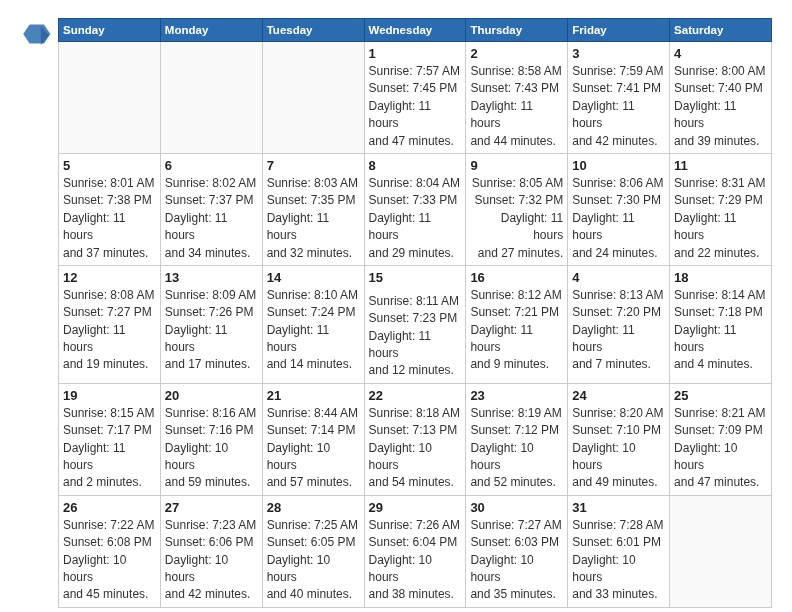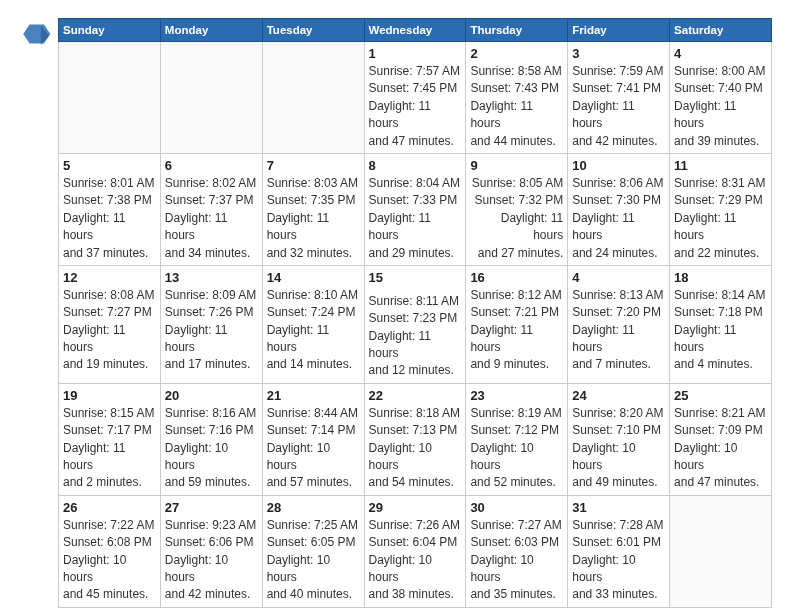--- a/index.html
+++ b/index.html
@@ -318,21 +318,21 @@
         <tr>
           <td>
             <span class="day-number">26</span>
             <div class="day-info" style="white-space: pre-line;">Sunrise: 7:22 AM
 Sunset: 6:08 PM
 Daylight: 10 hours
 and 45 minutes.</div>
           </td>
           <td>
             <span class="day-number">27</span>
-            <div class="day-info" style="white-space: pre-line;">Sunrise: 9:23 AM
+            <div class="day-info" style="white-space: pre-line;">Sunrise: 7:23 AM
 Sunset: 6:06 PM
 Daylight: 10 hours
 and 42 minutes.</div>
           </td>
           <td>
             <span class="day-number">28</span>
             <div class="day-info" style="white-space: pre-line;">Sunrise: 7:25 AM
 Sunset: 6:05 PM
 Daylight: 10 hours
 and 40 minutes.</div>

